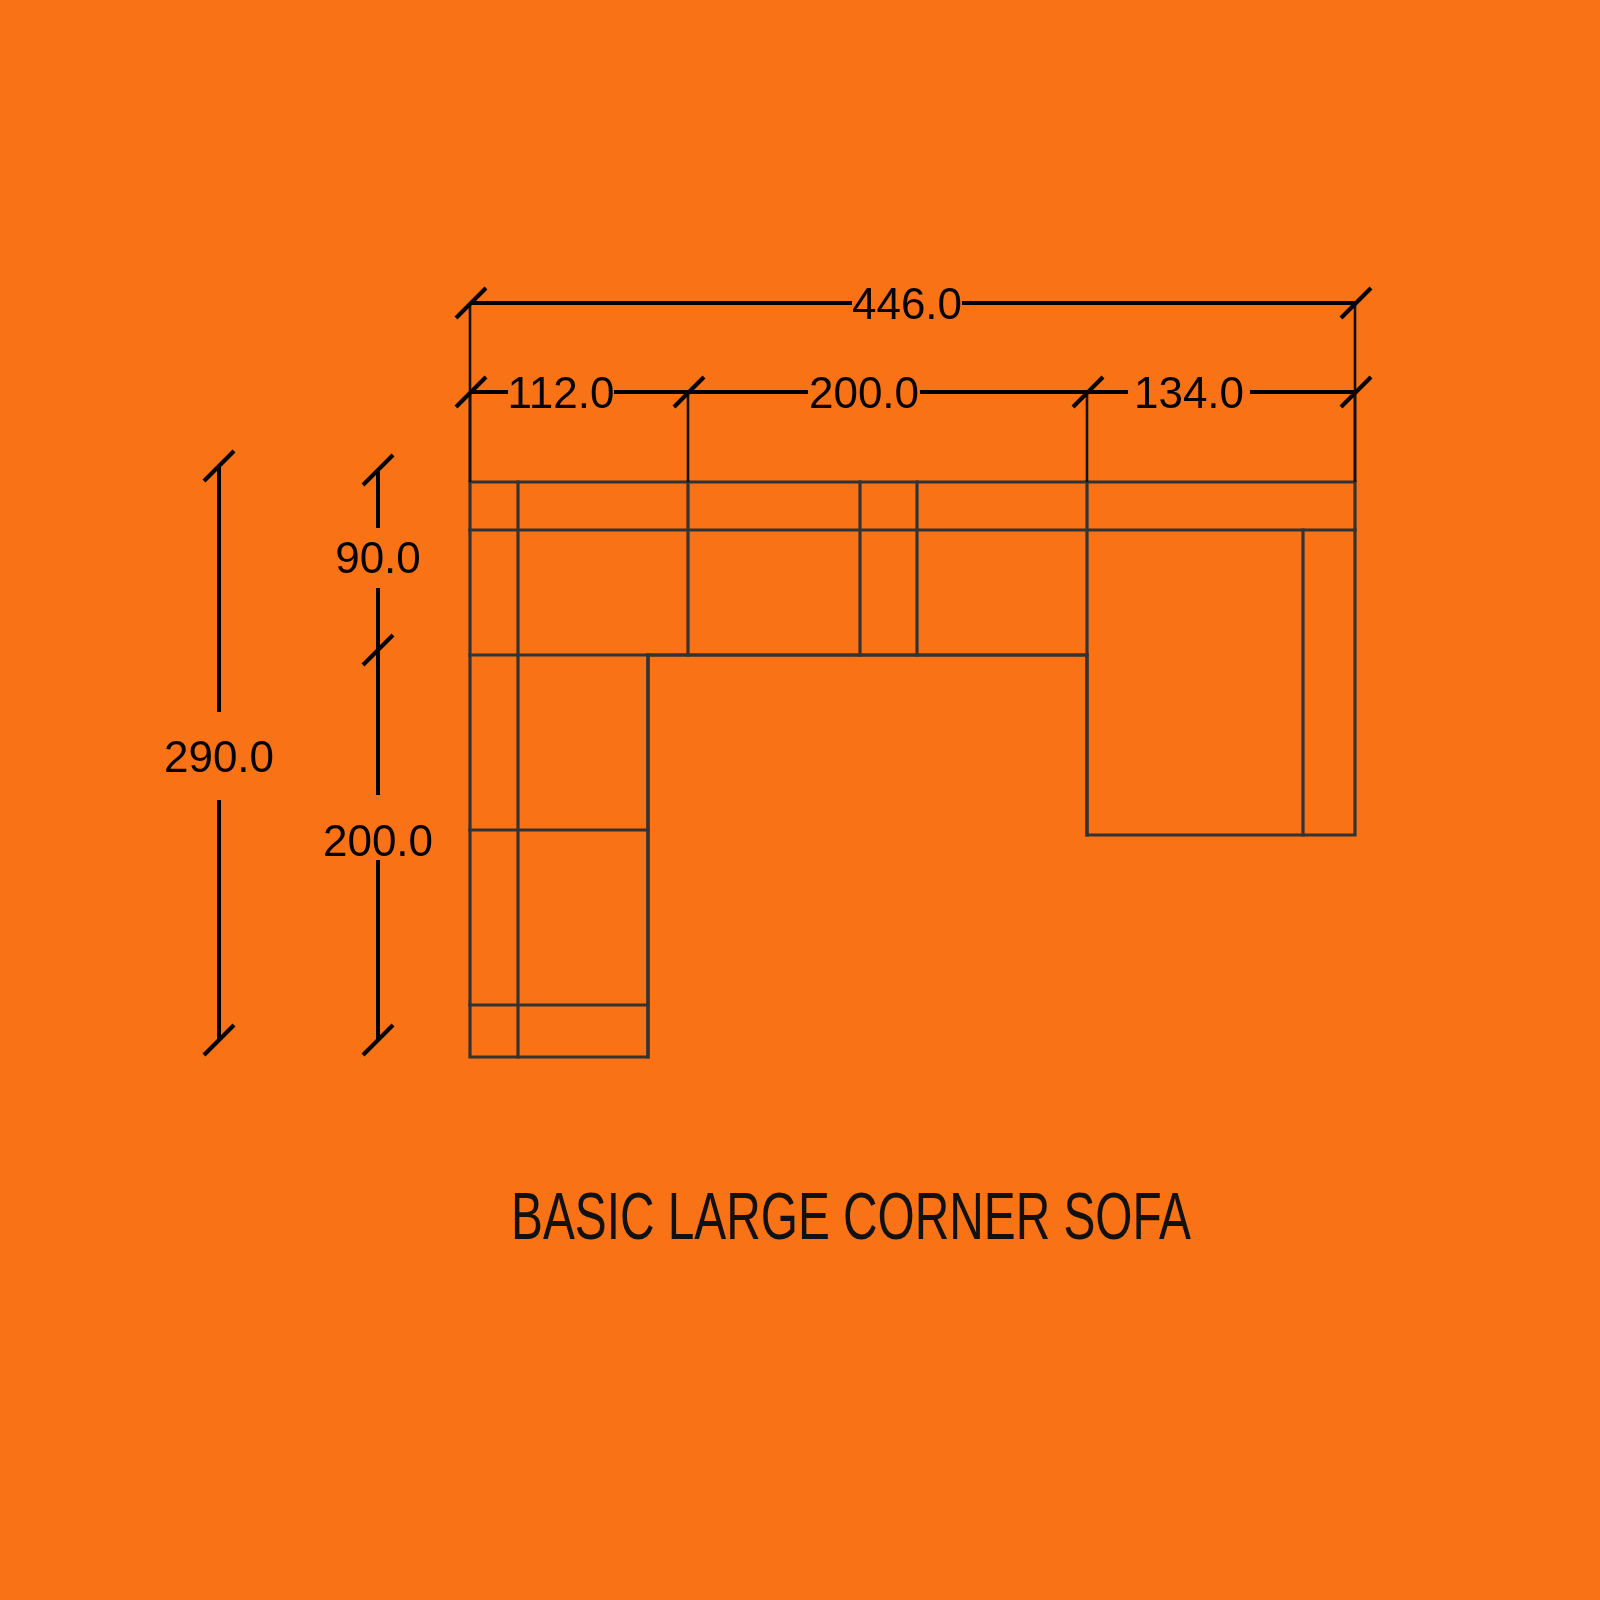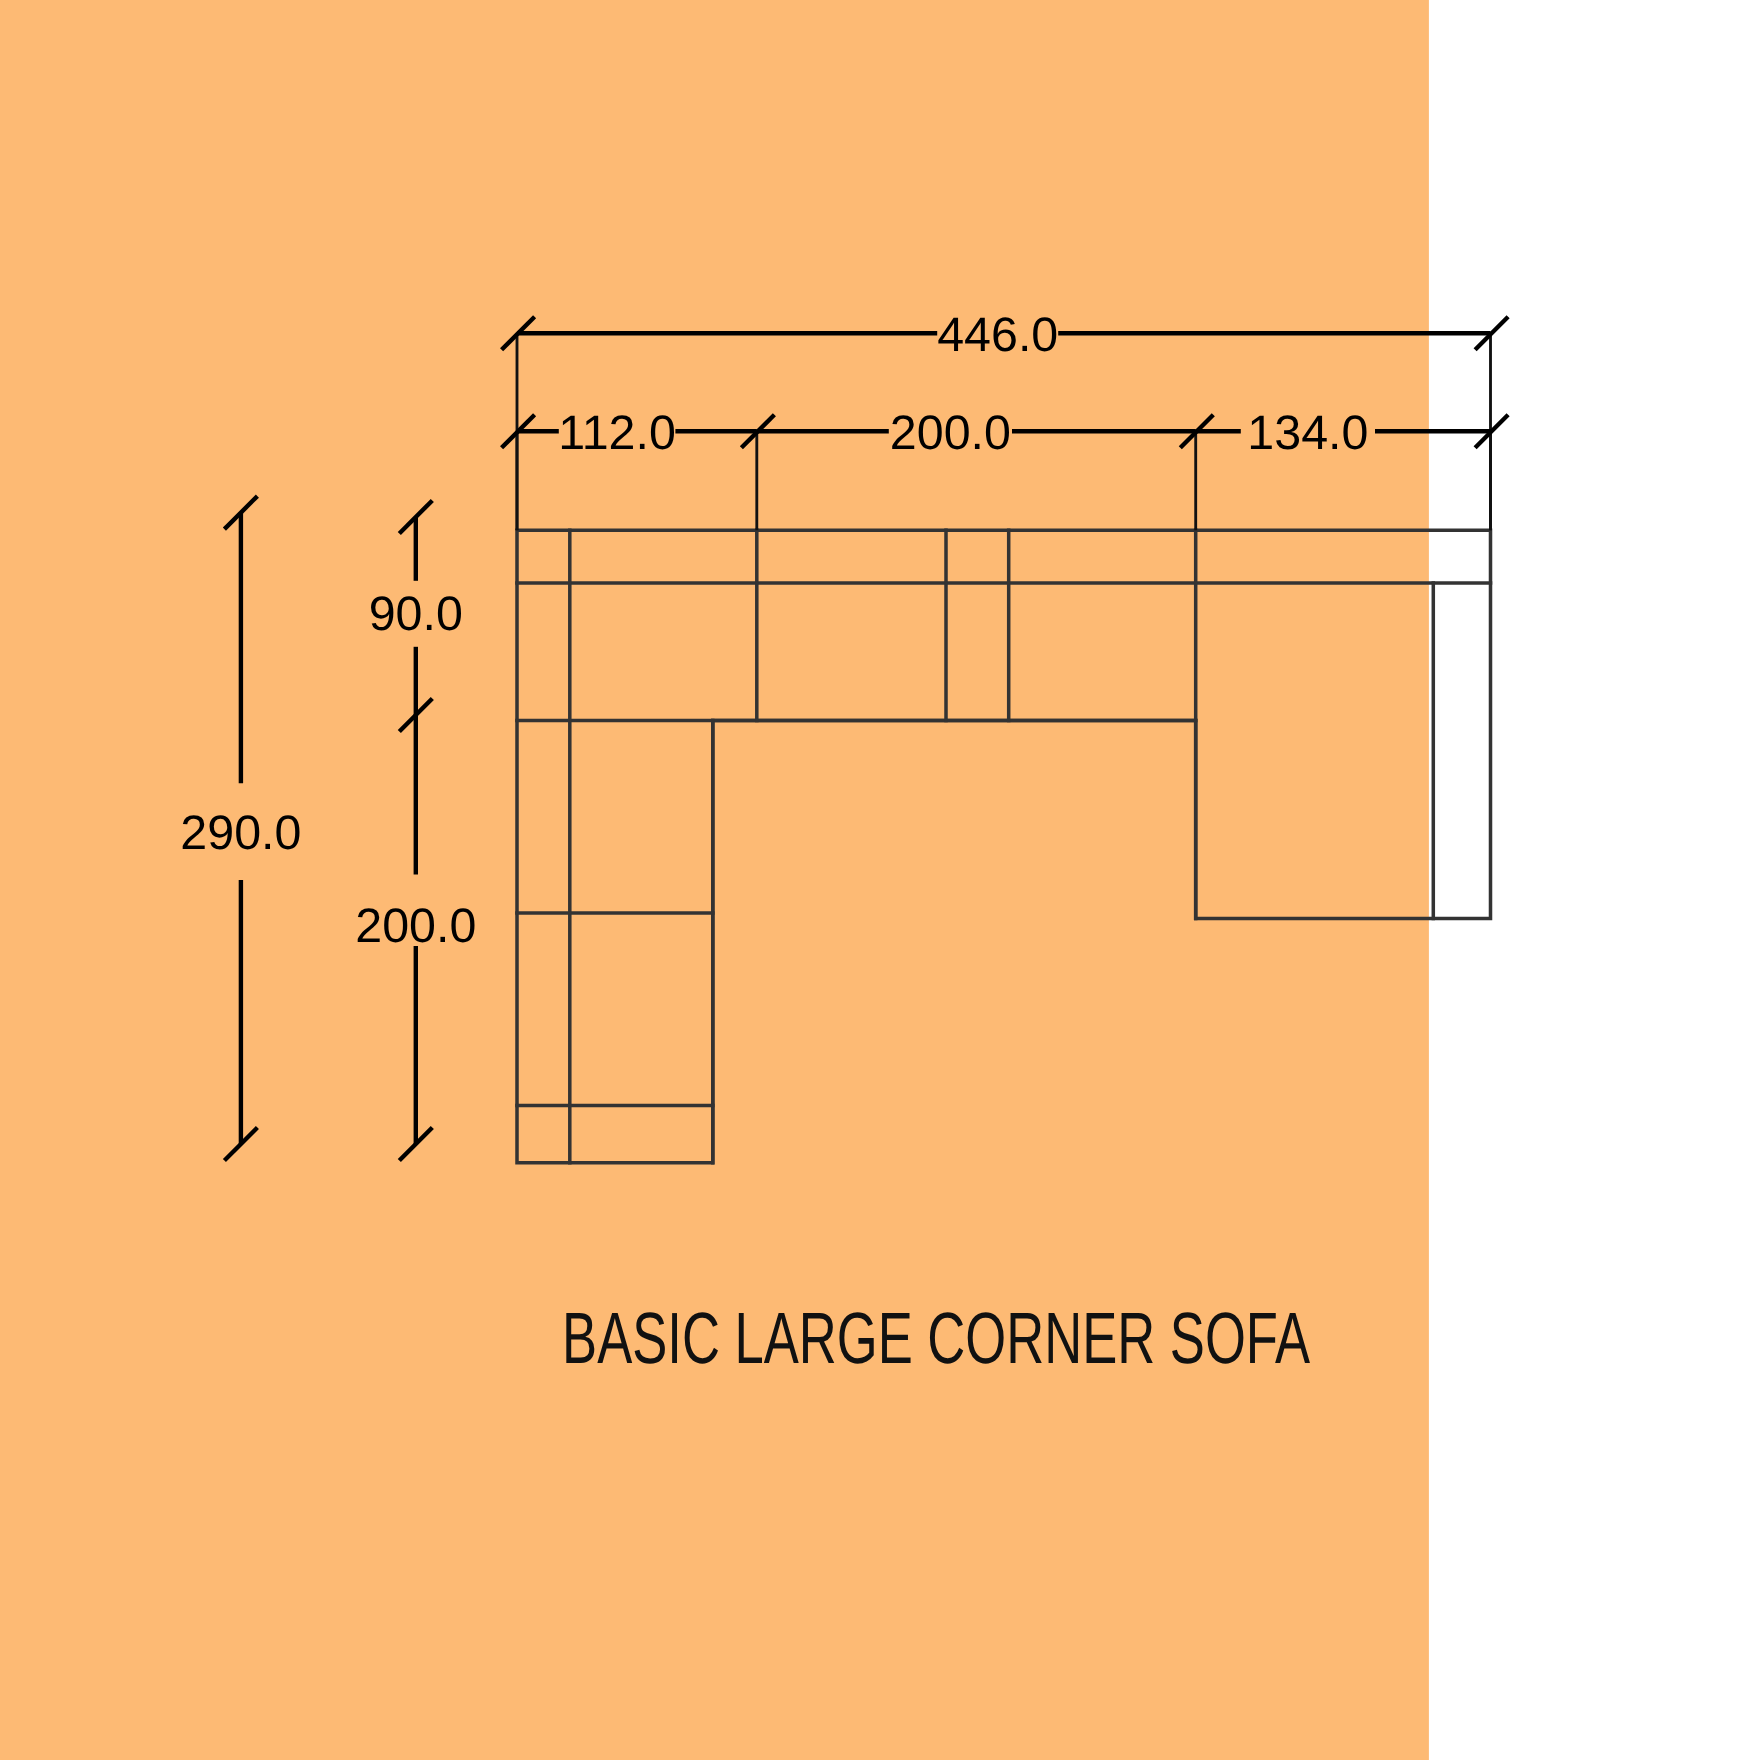--- a/index.html
+++ b/index.html
@@ -8,23 +8,23 @@
     background: #ffffff;
   }
   body {
     width: 1600px;
     height: 1600px;
     font-family: "Liberation Sans", sans-serif;
     overflow: hidden;
   }
   #stage {
     position: relative;
-    width: 1299px;
+    width: 1600px;
     height: 1600px;
-    background: #fdba74;
+    background: #f97316;
   }
   #drawing {
     position: absolute;
     left: 0;
     top: 0;
   }
   .dim-text {
     font-family: "Liberation Sans", sans-serif;
     font-size: 44px;
     fill: #000000;

